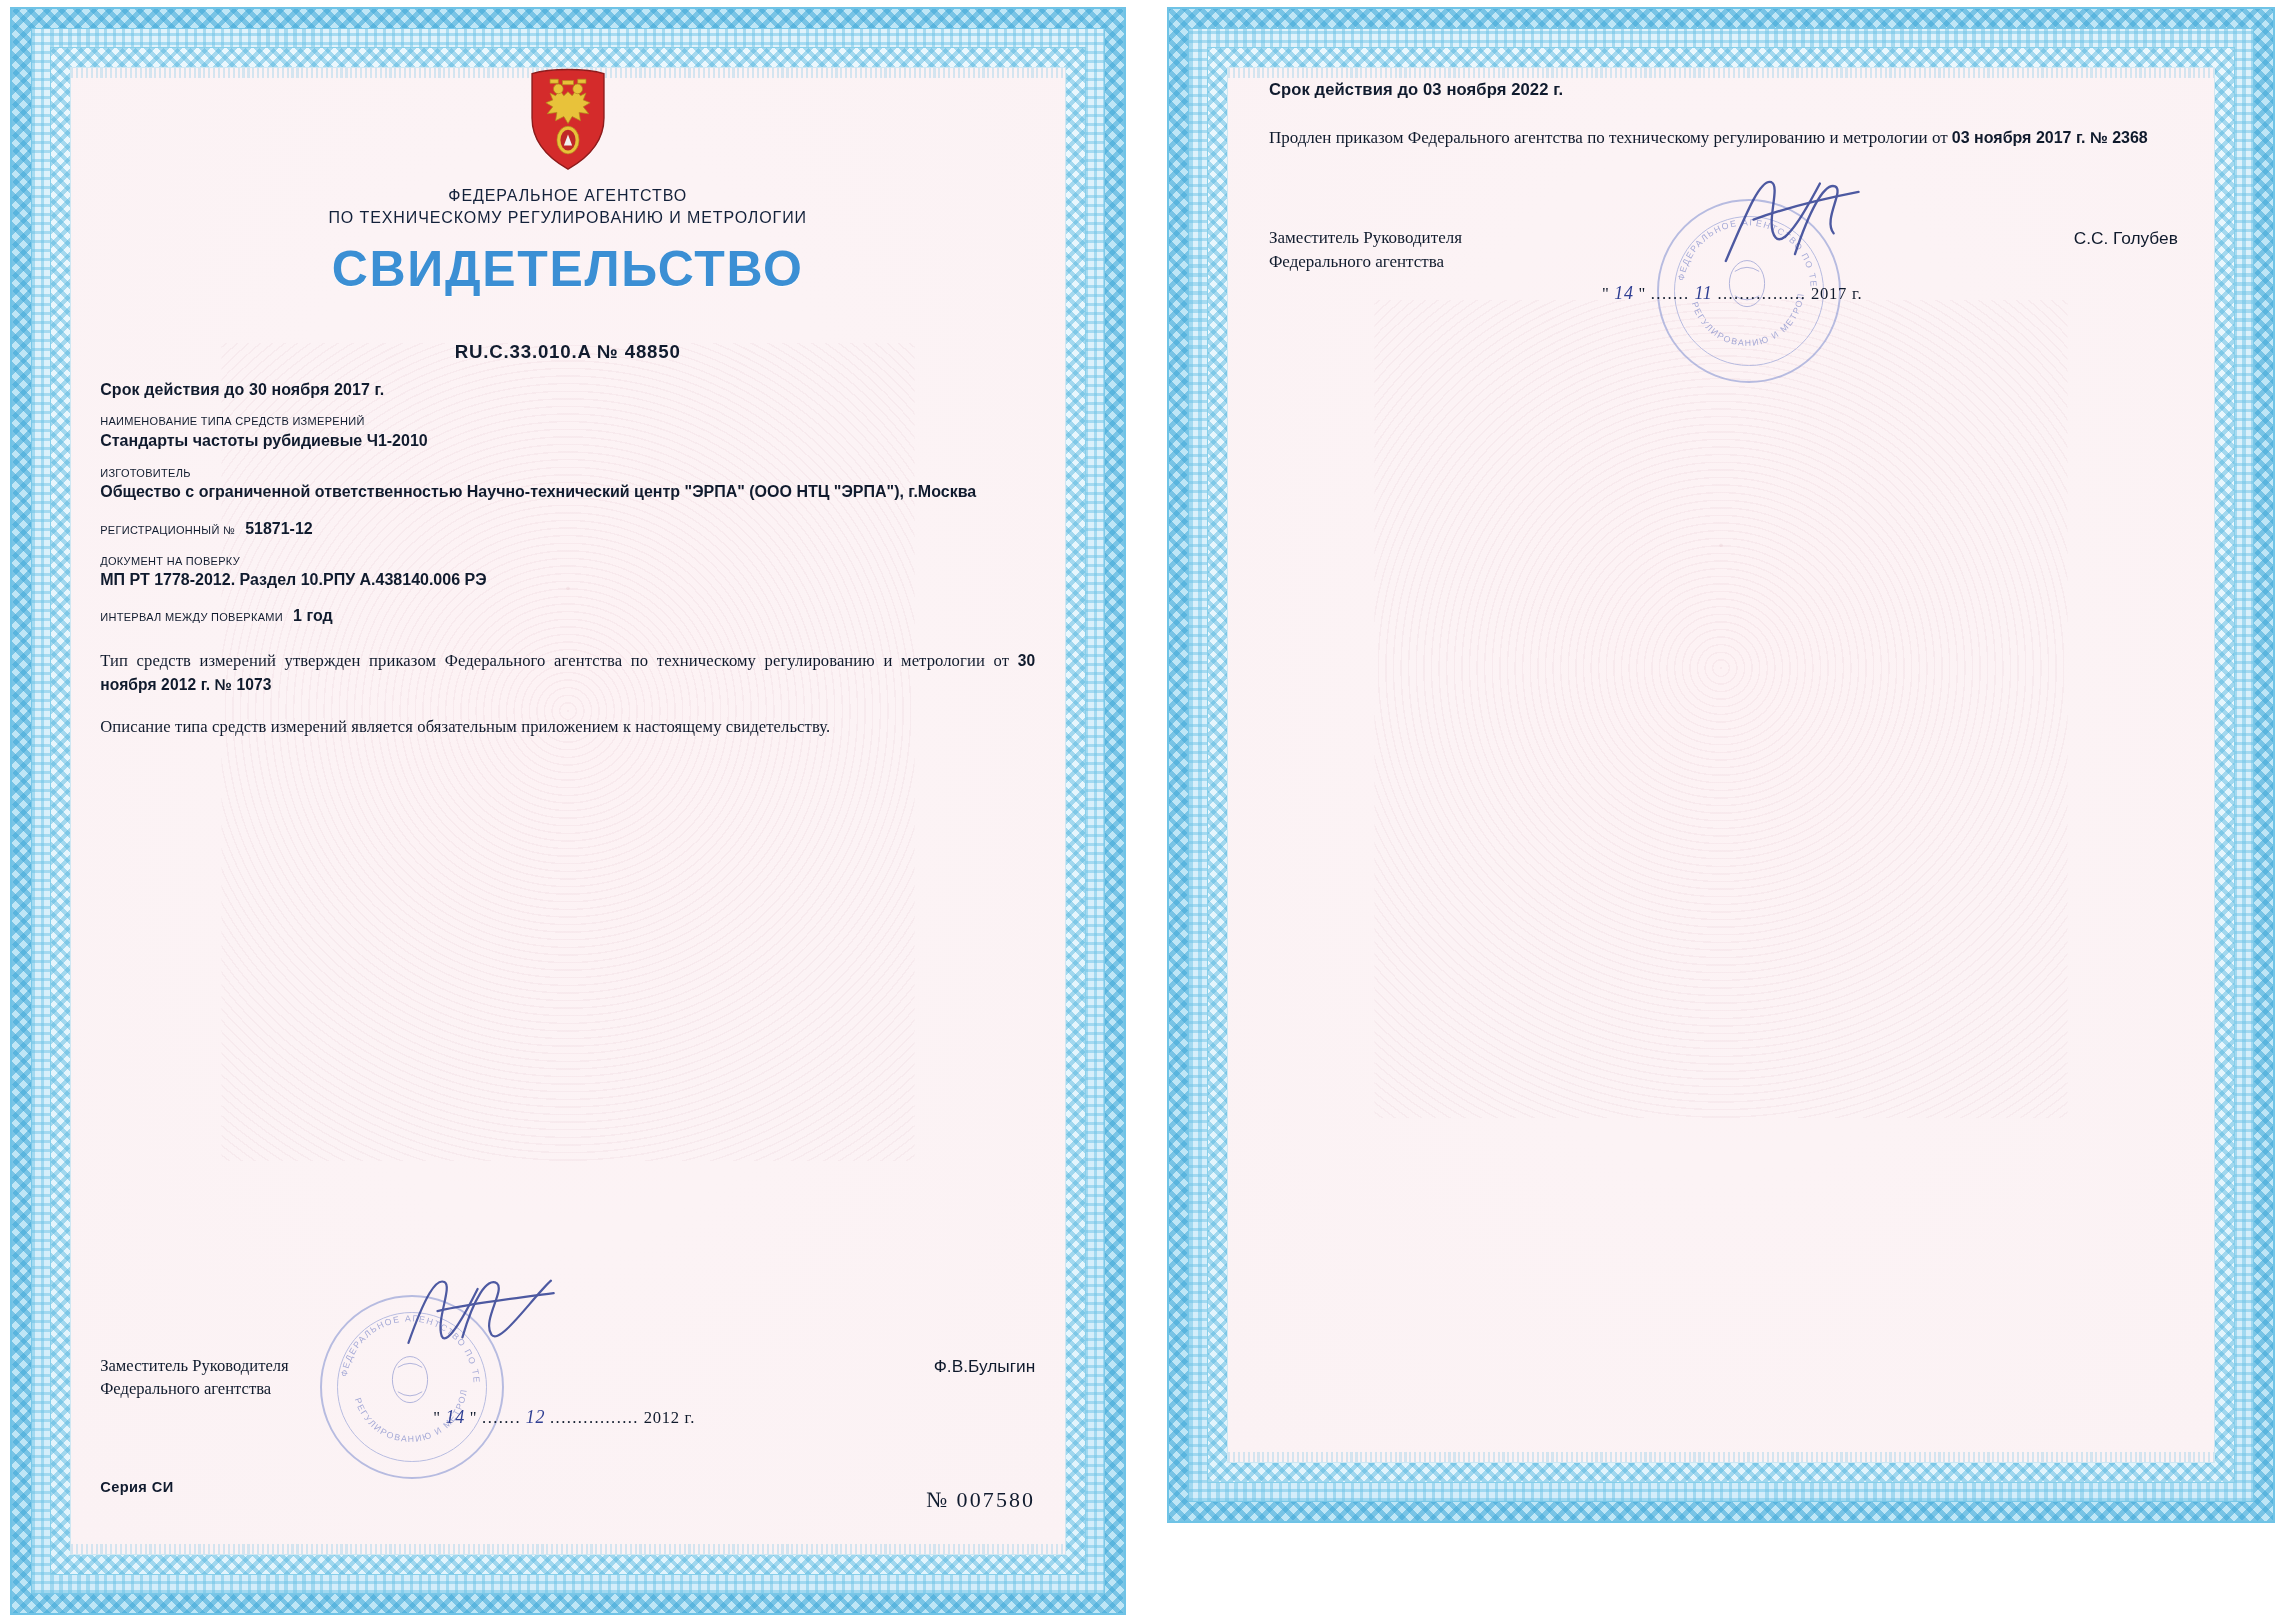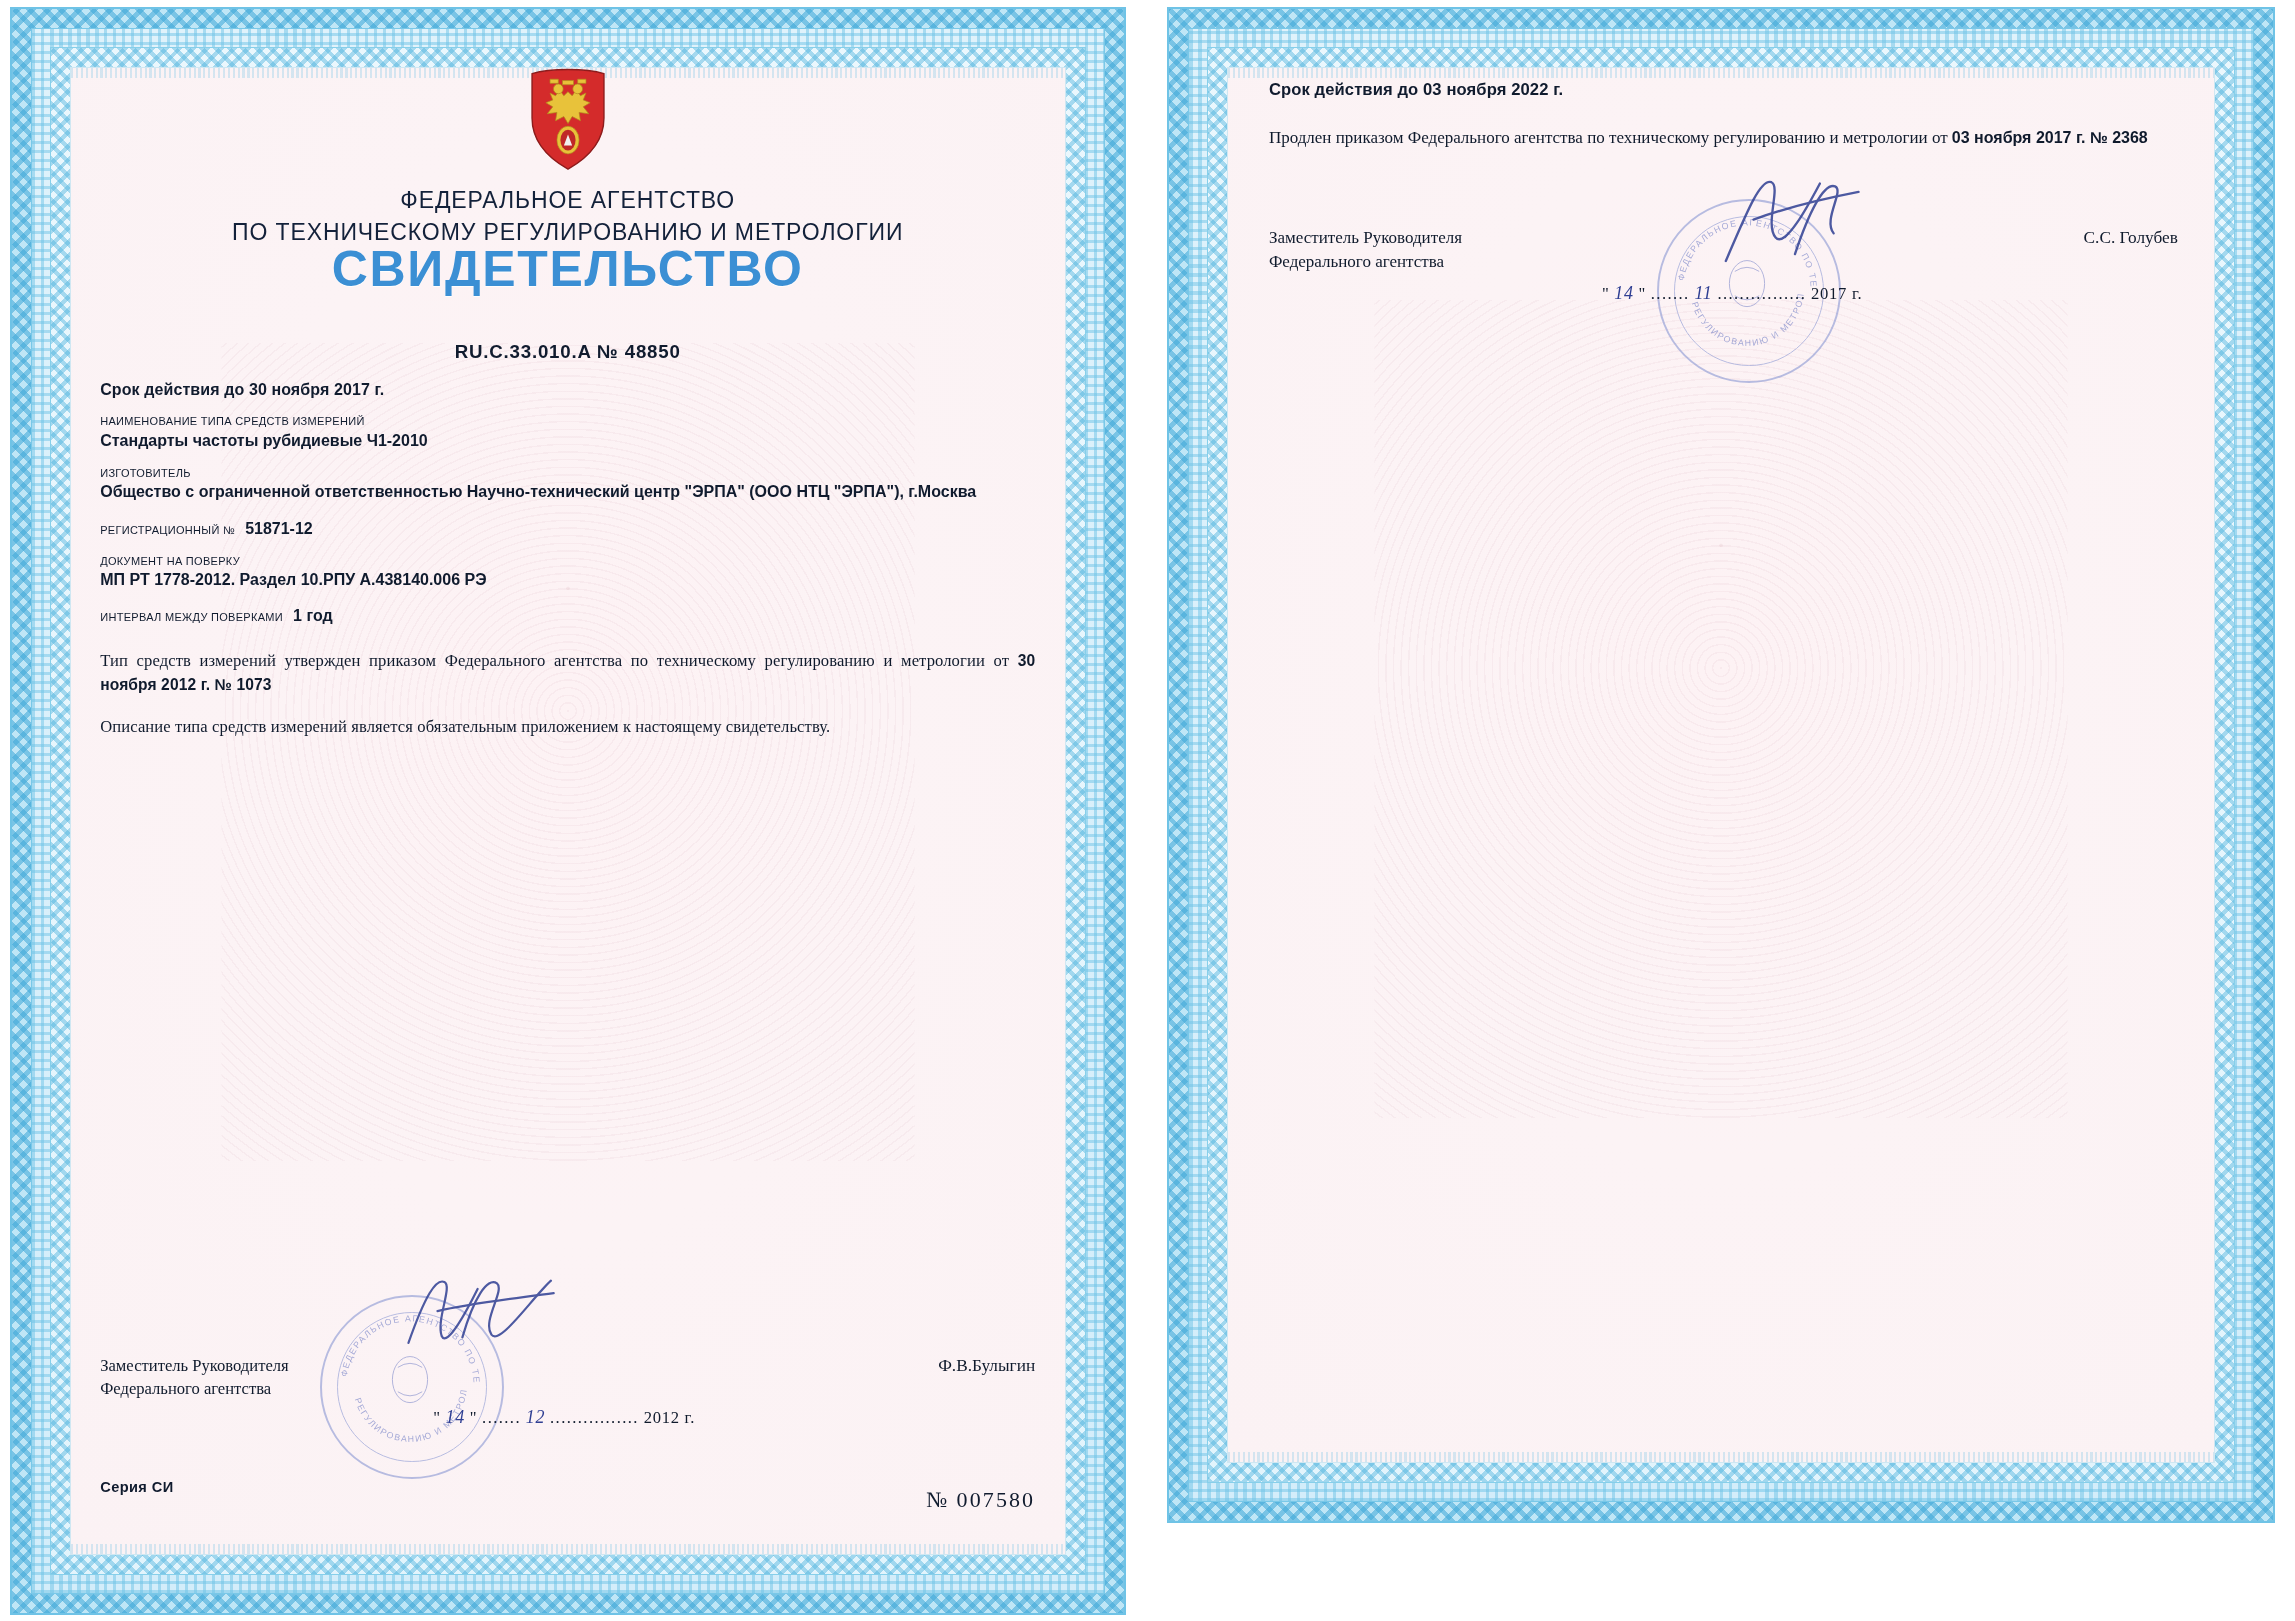--- a/index.html
+++ b/index.html
@@ -114,21 +114,21 @@
     transform: translateX(-50%);
     width: 83px;
     height: 103px;
   }
 
   .agency {
     position: absolute;
     left: 0; right: 0;
     top: 118px;
     text-align: center;
-    font-size: 23px;
+    font-size: 16px;
     letter-spacing: 0.9px;
     color: #13213a;
     line-height: 1.38;
     font-weight: 400;
   }
 
   .title {
     position: absolute;
     left: 0; right: 0;
     top: 173px;
@@ -205,21 +205,21 @@
     bottom: 154px;
     font-family: "Liberation Serif", serif;
     font-size: 16.6px;
     color: #0f1a2c;
     line-height: 1.42;
   }
   .sign-name {
     position: absolute;
     right: 0;
     top: 0;
-    font-family: Liberation Serif, serif;
+    font-family: Liberation Sans, sans-serif;
     font-size: 17.3px;
   }
   .date-line {
     position: absolute;
     left: 333px;
     top: 51px;
     font-family: "Liberation Serif", serif;
     font-size: 16.6px;
     letter-spacing: 0.7px;
     color: #0f1a2c;

